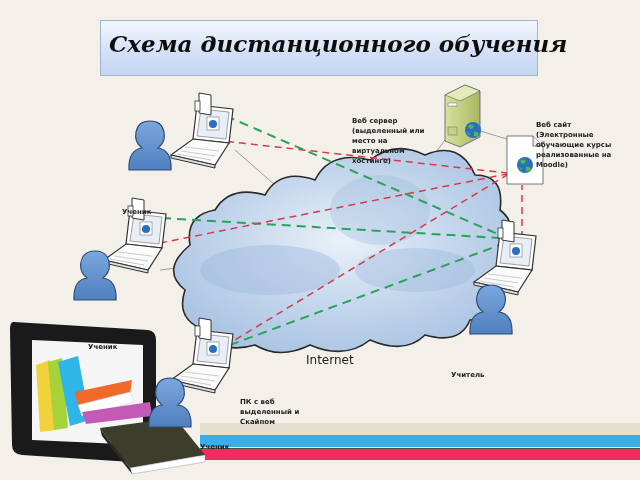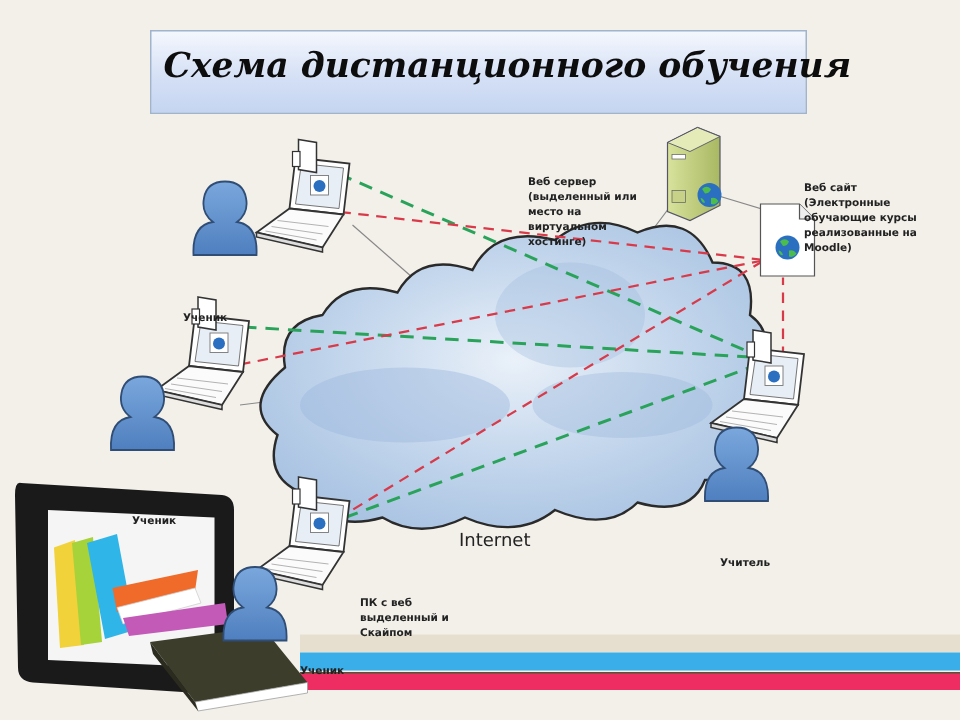--- a/index.html
+++ b/index.html
@@ -151,17 +151,17 @@
 место на виртуальном
 хостинге)</div>
 <div class="label" style="left:536px;top:88px;width:80px;">Веб сайт
 (Электронные
 обучающие курсы
 реализованные на
 Moodle)</div>
 <div class="label" style="left:122px;top:175px;width:40px;">Ученик</div>
 <div class="label" style="left:88px;top:310px;width:40px;">Ученик</div>
 <div class="label" style="left:200px;top:410px;width:40px;">Ученик</div>
-<div class="label" style="left:480px;top:338px;width:50px;">Учитель</div>
+<div class="label" style="left:451px;top:338px;width:50px;">Учитель</div>
 <div class="label" style="left:240px;top:365px;width:60px;">ПК с веб
 выделенный и
 Скайпом</div>
 <div class="internet">Internet</div>
 
 </body></html>

